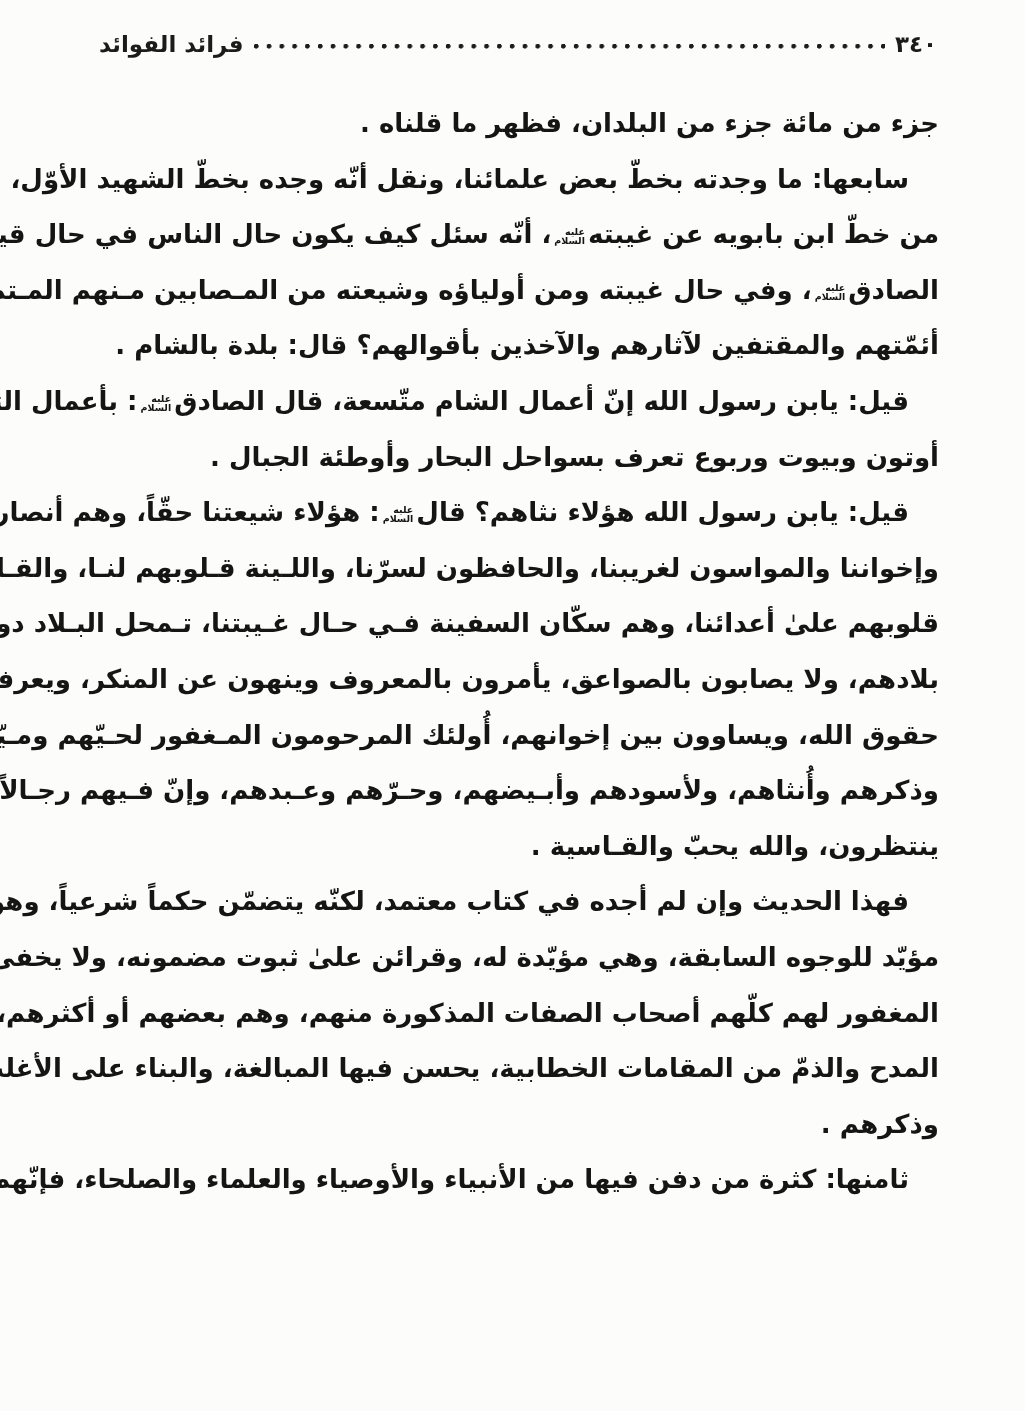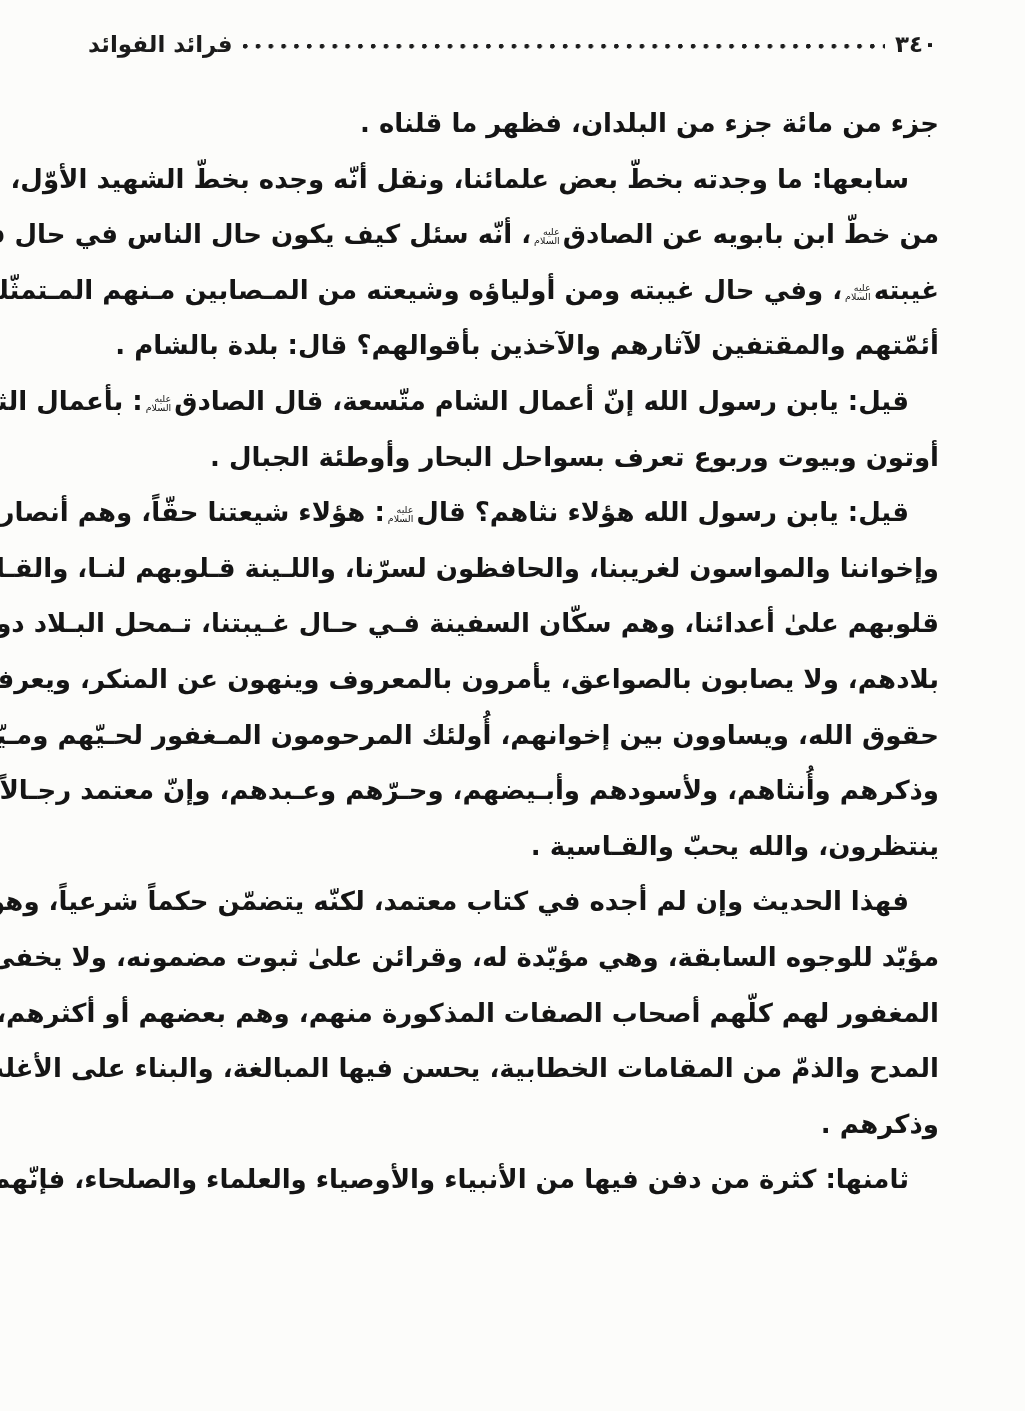--- a/index.html
+++ b/index.html
@@ -30,21 +30,21 @@
   }
   .pnum{flex:0 0 auto;letter-spacing:1px;}
   .leader{
     flex:1 1 auto;
     height:7px;
     margin:0 10px 9px 10px;
     background-image:radial-gradient(circle at 3.2px 3.2px,#1d1d1d 2.1px,transparent 2.7px);
     background-size:12.8px 7px;
     background-repeat:repeat-x;
   }
-  .title{flex:0 0 auto;}
+  .title{flex:0 0 auto;margin-left:11px;}
   
   .bodytext{
     position:absolute;
     top:96px;
     right:86px;
     width:852px;
   }
   .line{
     font-size:26px;
     font-weight:bold;
@@ -60,52 +60,52 @@
   .end-line{
     text-align-last:right;
   }
   .indent{padding-right:30px;}
   
   .honorific{
     display:inline-block;
     vertical-align:-1px;
     margin:0 3px;
     font-size:9.5px;
-    font-weight:normal;
+    font-weight:bold;
     line-height:9px;
     text-align:center;
     white-space:nowrap;
   }
   .honorific span{display:block;}
 </style>
 </head>
 <body>
 
 <div class="page">
 
   <div class="header">
     <span class="pnum">٣٤٠</span>
     <span class="leader"></span>
     <span class="title">فرائد الفوائد</span>
   </div>
 
   <div class="bodytext" id="body-lines">
       <div class="line end-line"><span>جزء من مائة جزء من البلدان، فظهر ما قلناه .</span></div>
       <div class="line just-line indent"><span>سابعها: ما وجدته بخطّ بعض علمائنا، ونقل أنّه وجده بخطّ الشهيد الأوّل، نقلاً</span></div>
-      <div class="line just-line"><span>من خطّ ابن بابويه عن الصادق</span><span class="honorific"><span>عليه</span><span>السلام</span></span><span>، أنّه سئل كيف يكون حال الناس في حال قيام</span></div>
-      <div class="line just-line"><span>غيبته</span><span class="honorific"><span>عليه</span><span>السلام</span></span><span>، وفي حال غيبته ومن أولياؤه وشيعته من المـصابين مـنهم المـتمثّلين</span></div>
+      <div class="line just-line"><span>من خطّ ابن بابويه عن غيبته</span><span class="honorific"><span>عليه</span><span>السلام</span></span><span>، أنّه سئل كيف يكون حال الناس في حال قيام</span></div>
+      <div class="line just-line"><span>الصادق</span><span class="honorific"><span>عليه</span><span>السلام</span></span><span>، وفي حال غيبته ومن أولياؤه وشيعته من المـصابين مـنهم المـتمثّلين</span></div>
       <div class="line end-line"><span>أئمّتهم والمقتفين لآثارهم والآخذين بأقوالهم؟ قال: بلدة بالشام .</span></div>
       <div class="line just-line indent"><span>قيل: يابن رسول الله إنّ أعمال الشام متّسعة، قال الصادق</span><span class="honorific"><span>عليه</span><span>السلام</span></span><span>: بأعمال الثقيف</span></div>
       <div class="line end-line"><span>أوتون وبيوت وربوع تعرف بسواحل البحار وأوطئة الجبال .</span></div>
       <div class="line just-line indent"><span>قيل: يابن رسول الله هؤلاء نثاهم؟ قال</span><span class="honorific"><span>عليه</span><span>السلام</span></span><span>: هؤلاء شيعتنا حقّاً، وهم أنصارنا</span></div>
       <div class="line just-line"><span>وإخواننا والمواسون لغريبنا، والحافظون لسرّنا، واللـينة قـلوبهم لنـا، والقـاسية</span></div>
       <div class="line just-line"><span>قلوبهم علىٰ أعدائنا، وهم سكّان السفينة فـي حـال غـيبتنا، تـمحل البـلاد دون</span></div>
       <div class="line just-line"><span>بلادهم، ولا يصابون بالصواعق، يأمرون بالمعروف وينهون عن المنكر، ويعرفون</span></div>
       <div class="line just-line"><span>حقوق الله، ويساوون بين إخوانهم، أُولئك المرحومون المـغفور لحـيّهم ومـيّتهم</span></div>
-      <div class="line just-line"><span>وذكرهم وأُنثاهم، ولأسودهم وأبـيضهم، وحـرّهم وعـبدهم، وإنّ معتمد رجـالاً</span></div>
+      <div class="line just-line"><span>وذكرهم وأُنثاهم، ولأسودهم وأبـيضهم، وحـرّهم وعـبدهم، وإنّ فـيهم رجـالاً</span></div>
       <div class="line end-line"><span>ينتظرون، والله يحبّ والقـاسية .</span></div>
       <div class="line just-line indent"><span>فهذا الحديث وإن لم أجده في كتاب معتمد، لكنّه يتضمّن حكماً شرعياً، وهو</span></div>
       <div class="line just-line"><span>مؤيّد للوجوه السابقة، وهي مؤيّدة له، وقرائن علىٰ ثبوت مضمونه، ولا يخفىٰ أنّ</span></div>
       <div class="line just-line"><span>المغفور لهم كلّهم أصحاب الصفات المذكورة منهم، وهم بعضهم أو أكثرهم، وانّ</span></div>
       <div class="line just-line"><span>المدح والذمّ من المقامات الخطابية، يحسن فيها المبالغة، والبناء على الأغلب، وله</span></div>
       <div class="line end-line"><span>وذكرهم .</span></div>
       <div class="line just-line indent"><span>ثامنها: كثرة من دفن فيها من الأنبياء والأوصياء والعلماء والصلحاء، فإنّهم لا</span></div>
     </div>
 
 </div>

